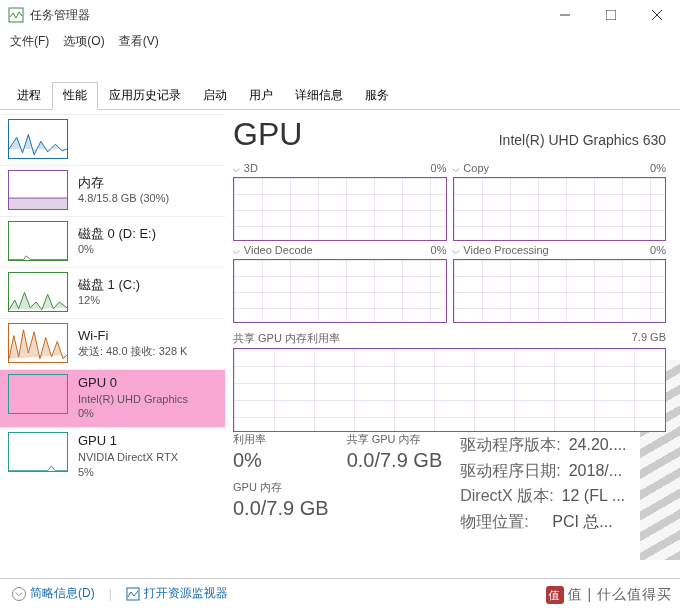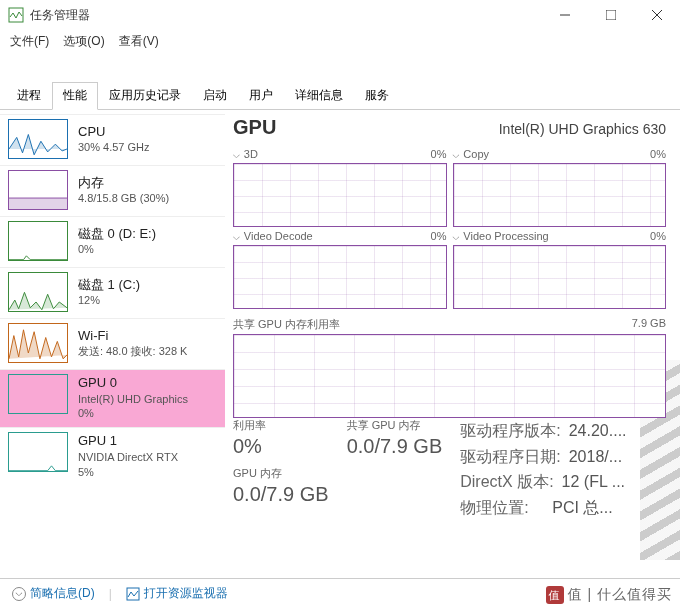--- a/index.html
+++ b/index.html
@@ -24,21 +24,21 @@
   .sb-title { font-size:13px; color:#222; }
   .sb-sub { font-size:11px; color:#555; }
   .sb-graph.blue { border-color:#1a6fb0; }
   .sb-graph.purple { border-color:#8a4ea3; }
   .sb-graph.green { border-color:#3a8a3a; }
   .sb-graph.orange { border-color:#c2661a; }
   .sb-graph.teal { border-color:#2a9c8f; }
   .sb-graph svg { position:absolute; inset:0; }
   .main { flex:1; padding:6px 14px 0 8px; overflow:hidden; }
   .gpu-header { display:flex; justify-content:space-between; align-items:baseline; margin-bottom:6px; }
-  .gpu-title { font-size:20px; font-weight:700; color:#333; }
+  .gpu-title { font-size:32px; font-weight:400; color:#333; }
   .gpu-name { font-size:14px; color:#444; }
   .charts-row { display:flex; gap:6px; }
   .chart-col { flex:1; }
   .chart-label { display:flex; justify-content:space-between; font-size:11px; color:#666; margin:3px 0 2px; }
   .chart-label .chev { color:#888; margin-right:4px; font-size:9px; }
   .chart-box { border:1px solid #8a4ea3; height:64px; background:#fff; position:relative; }
   .chart-box.grid::before { content:""; position:absolute; inset:0;
     background-image:
       repeating-linear-gradient(to right, rgba(138,78,163,.15) 0 1px, transparent 1px 28px),
       repeating-linear-gradient(to bottom, rgba(138,78,163,.15) 0 1px, transparent 1px 16px);
@@ -114,24 +114,20 @@
 
 <div class="body">
 
   <div class="sidebar">
     <div class="sb-item">
       <div class="sb-graph blue">
         <svg viewBox="0 0 60 40" preserveAspectRatio="none">
             <polyline points="0,30 8,18 14,34 20,15 26,36 33,22 40,33 48,25 55,32 60,30" fill="rgba(26,111,176,.2)" stroke="#1a6fb0" stroke-width="1"></polyline>
           </svg>
       </div>
-      <div class="sb-text">
-        <span class="sb-title">CPU</span>
-        <span class="sb-sub">30% 4.57 GHz</span>
-      </div>
     </div>
     <div class="sb-item">
       <div class="sb-graph purple">
         <svg viewBox="0 0 60 40" preserveAspectRatio="none">
             <rect x="0" y="28" width="60" height="12" fill="rgba(138,78,163,.25)"></rect>
             <line x1="0" y1="28" x2="60" y2="28" stroke="#8a4ea3"></line>
           </svg>
       </div>
       <div class="sb-text">
         <span class="sb-title">内存</span>

